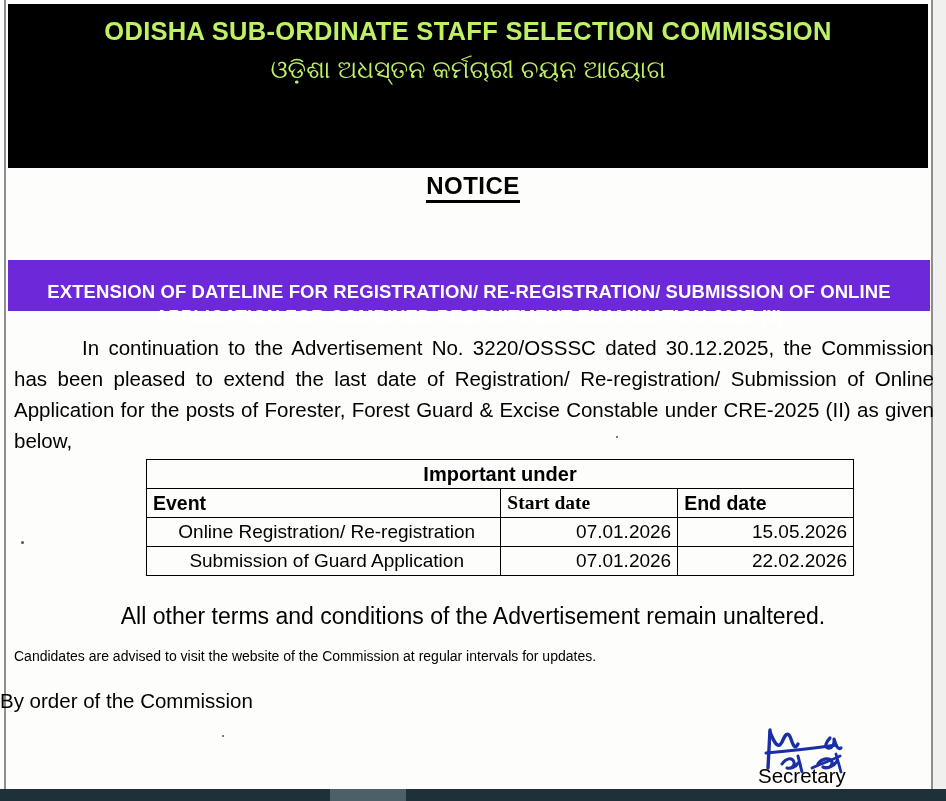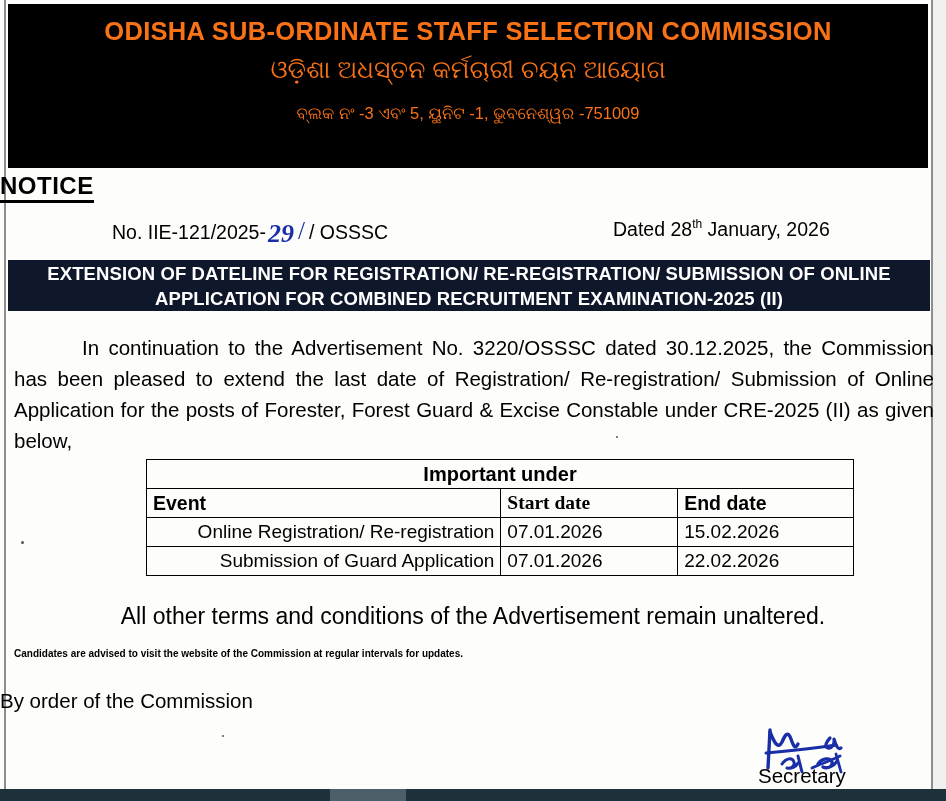--- a/index.html
+++ b/index.html
@@ -47,21 +47,21 @@
   }
 
   
   .header-band {
     position: absolute;
     left: 8px;
     top: 4px;
     width: 920px;
     height: 164px;
     background: #000000;
-    color: #f97316;
+    color: #bef264;
     text-align: center;
     padding-top: 6px;
   }
   .org-name-en {
     font-size: 25.5px;
     font-weight: bold;
     letter-spacing: 0.3px;
     line-height: 34px;
     margin-top: 4px;
     white-space: nowrap;
@@ -84,20 +84,21 @@
     line-height: 22px;
     margin-top: 11px;
     font-family: "Liberation Sans", "DejaVu Sans", sans-serif;
   }
 
   
   .notice-title {
     position: absolute;
     left: 0; top: 172px;
     width: 946px;
+    text-align: center;
     font-size: 24px;
     font-weight: bold;
     letter-spacing: 0.5px;
   }
   .notice-title span {
     border-bottom: 3px solid #000;
     padding-bottom: 1px;
   }
 
   
@@ -137,27 +138,27 @@
   }
   .ref-date sup { font-size: 12px; }
 
   
   .subject-band {
     position: absolute;
     left: 8px;
     top: 260px;
     width: 922px;
     height: 51px;
-    background: #0f172a;
+    background: #6d28d9;
     color: #ffffff;
     text-align: center;
     font-weight: bold;
     font-size: 18.5px;
     line-height: 25px;
-    padding-top: 1px;
+    padding-top: 19px;
     letter-spacing: 0.1px;
   }
 
   
   .body-para {
     position: absolute;
     left: 14px;
     top: 332px;
     width: 920px;
     font-size: 20.5px;
@@ -184,39 +185,38 @@
   .dates-table .tbl-title {
     text-align: center;
     font-weight: bold;
     font-size: 20px;
   }
   .dates-table .col-head {
     text-align: left;
     font-weight: bold;
     font-size: 19.5px;
   }
-  .dates-table .cell-event { text-align: right; padding-left: 12px; margin-left: 48px; }
-  .dates-table .cell-date  { text-align: left; }
+  .dates-table .cell-event { text-align: center; padding-left: 12px; margin-left: 48px; }
+  .dates-table .cell-date  { text-align: right; }
   .c-event { width: 355px; }
   .c-start { width: 177px; font-family: Liberation Serif, serif; }
   .c-end   { width: 176px; }
 
   
   .closing-1 {
     position: absolute;
     left: 0; top: 603px;
     width: 946px;
     text-align: center;
     font-size: 23px;
   }
   .closing-2 {
     position: absolute;
     left: 14px; top: 648px;
-    font-size: 10px;
-    font-weight: bold;
+    font-size: 14px;
   }
   .by-order {
     position: absolute;
     left: 0; top: 689px;
     width: 934px;
     font-size: 20.5px;
   }
 
   
   .sign-wrap {
@@ -260,56 +260,47 @@
 
 <div id="page">
 
   <div class="scan-outer-right"></div>
   <div class="scan-border-left"></div>
   <div class="scan-border-right"></div>
 
   <div class="header-band">
     <div class="org-name-en">ODISHA SUB-ORDINATE STAFF SELECTION COMMISSION</div>
     <div class="org-name-or">ଓଡ଼ିଶା ଅଧସ୍ତନ କର୍ମଚାରୀ ଚୟନ ଆୟୋଗ</div>
-    <div class="addr-line">ବ୍ଲକ ନଂ -3 ଏବଂ 5, ୟୁନିଟ -1, ଭୁବନେଶ୍ୱର -751009</div>
   </div>
 
   <div class="notice-title">
     <span>NOTICE</span>
   </div>
 
-  <div class="ref-row">
-    <div class="ref-no">
-      <span>No. IIE-121/2025-</span><span class="handwrite">29</span><span class="handslash">/</span><span>/ OSSSC</span>
-    </div>
-    <div class="ref-date">
-      <span>Dated 28</span><sup>th</sup><span> January, 2026</span>
-    </div>
-  </div>
 
   <div class="subject-band">EXTENSION OF DATELINE FOR REGISTRATION/ RE-REGISTRATION/ SUBMISSION OF ONLINE APPLICATION FOR COMBINED RECRUITMENT EXAMINATION-2025 (II)</div>
 
   <div class="body-para">
     <span class="indent"></span><span>In continuation to the Advertisement No. 3220/OSSSC dated 30.12.2025, the Commission has been pleased to extend the last date of Registration/ Re-registration/ Submission of Online Application for the posts of Forester, Forest Guard &amp; Excise Constable under CRE-2025 (II) as given below,</span>
   </div>
 
   <table class="dates-table">
     <tbody>
       <tr>
         <td class="tbl-title" colspan="3">Important under</td>
       </tr>
       <tr>
         <td class="col-head c-event">Event</td>
         <td class="col-head c-start">Start date</td>
         <td class="col-head c-end">End date</td>
       </tr>
       <tr>
         <td class="cell-event">Online Registration/ Re-registration</td>
         <td class="cell-date">07.01.2026</td>
-        <td class="cell-date">15.02.2026</td>
+        <td class="cell-date">15.05.2026</td>
       </tr>
       <tr>
         <td class="cell-event">Submission of Guard Application</td>
         <td class="cell-date">07.01.2026</td>
         <td class="cell-date">22.02.2026</td>
       </tr>
     </tbody>
   </table>
 
   <div class="closing-1">All other terms and conditions of the Advertisement remain unaltered.</div>

